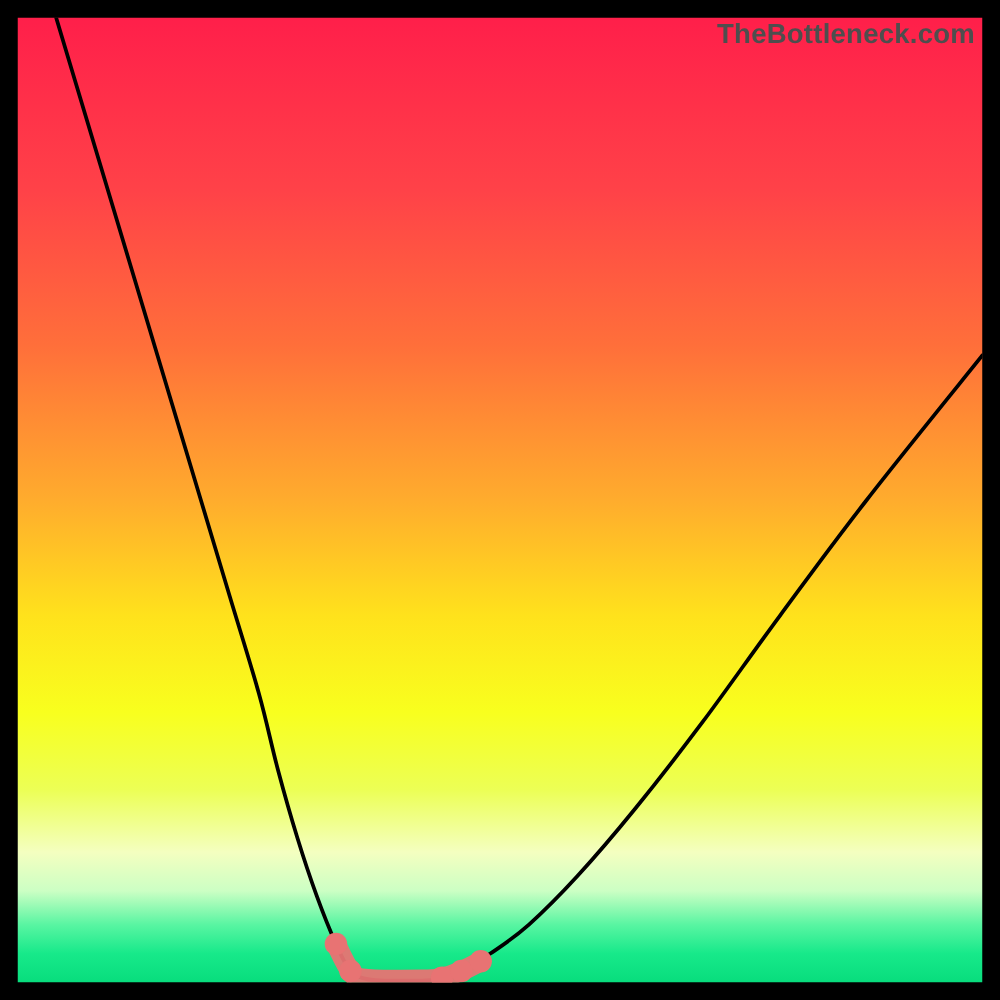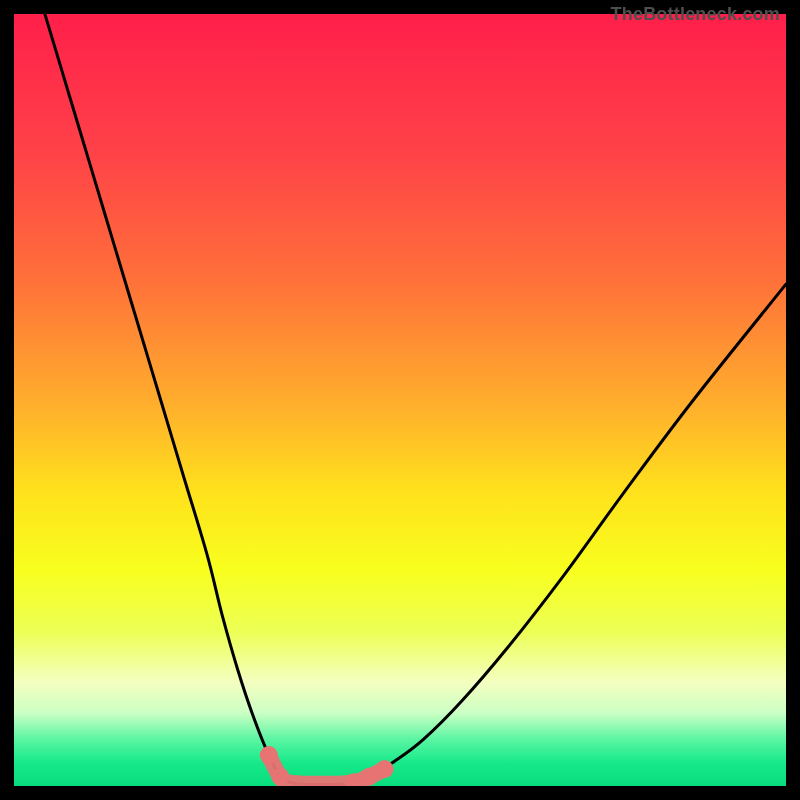--- a/index.html
+++ b/index.html
@@ -13,24 +13,24 @@
   .frame {
     position: absolute;
     left: 14px;
     top: 14px;
     width: 772px;
     height: 772px;
     background: #000;
   }
   .watermark {
     position: absolute;
-    top: 4px;
+    top: 14px;
     right: 20px;
     font-family: Arial, Helvetica, sans-serif;
-    font-size: 18px;
+    font-size: 22px;
     font-weight: 600;
     color: #4e4e4e;
     letter-spacing: 0.2px;
     text-align: right;
   }
   .plot-svg {
     position: absolute;
     left: 14px;
     top: 14px;
     width: 772px;

